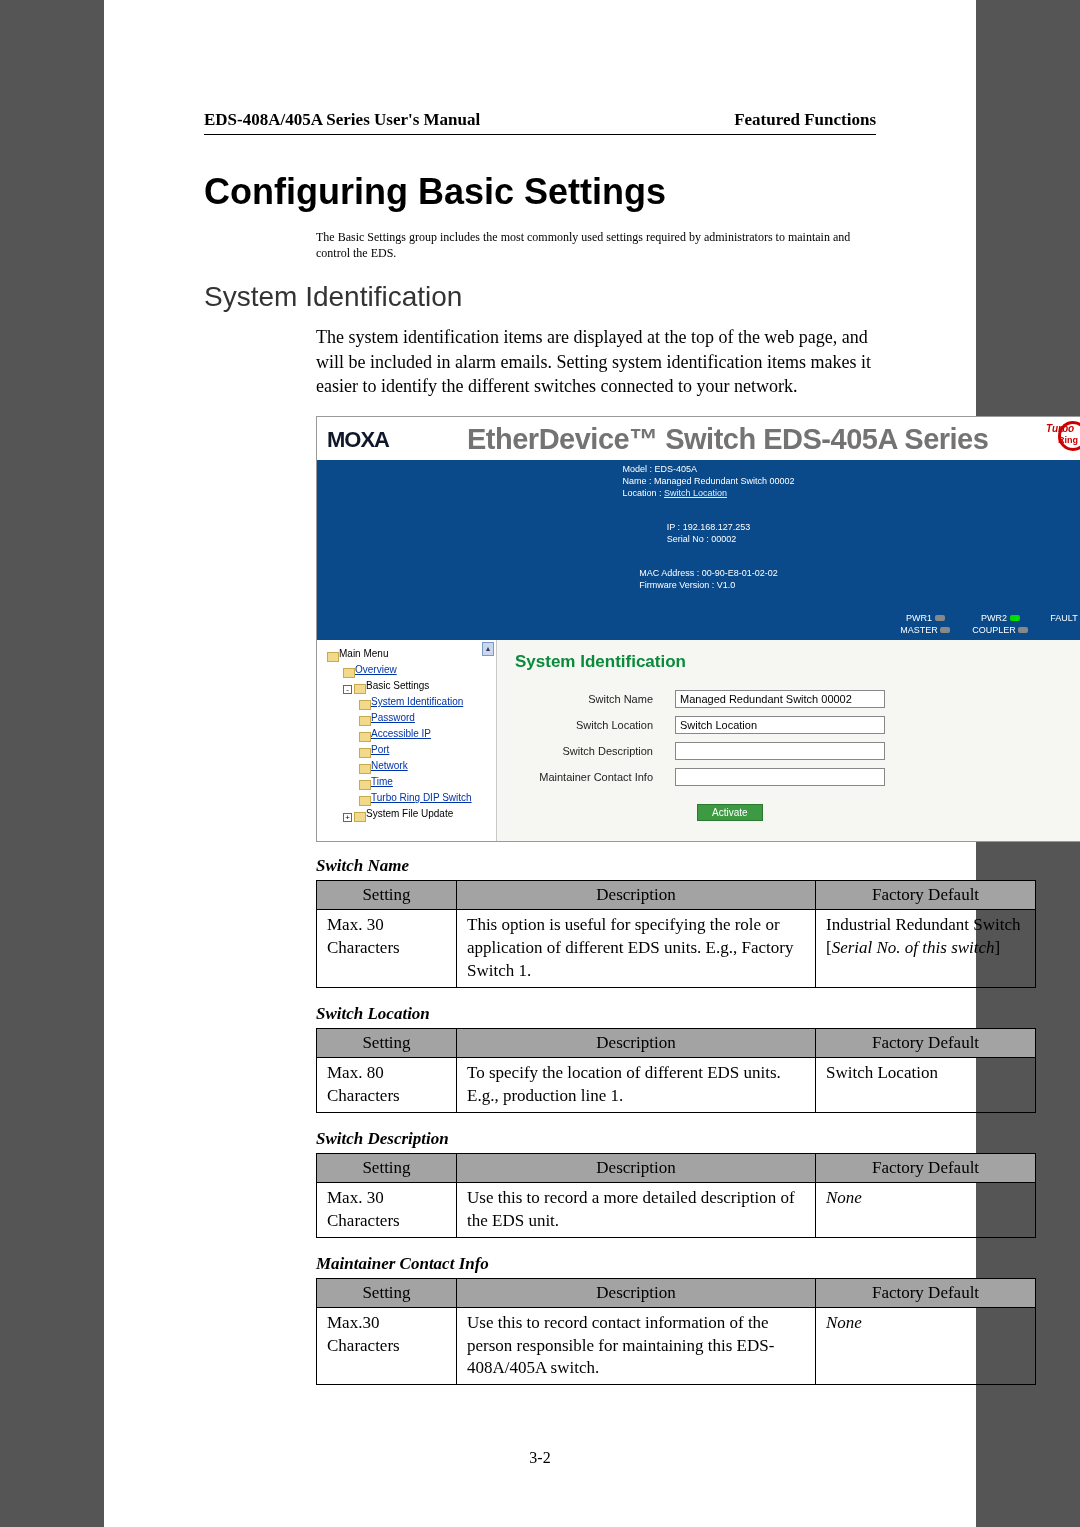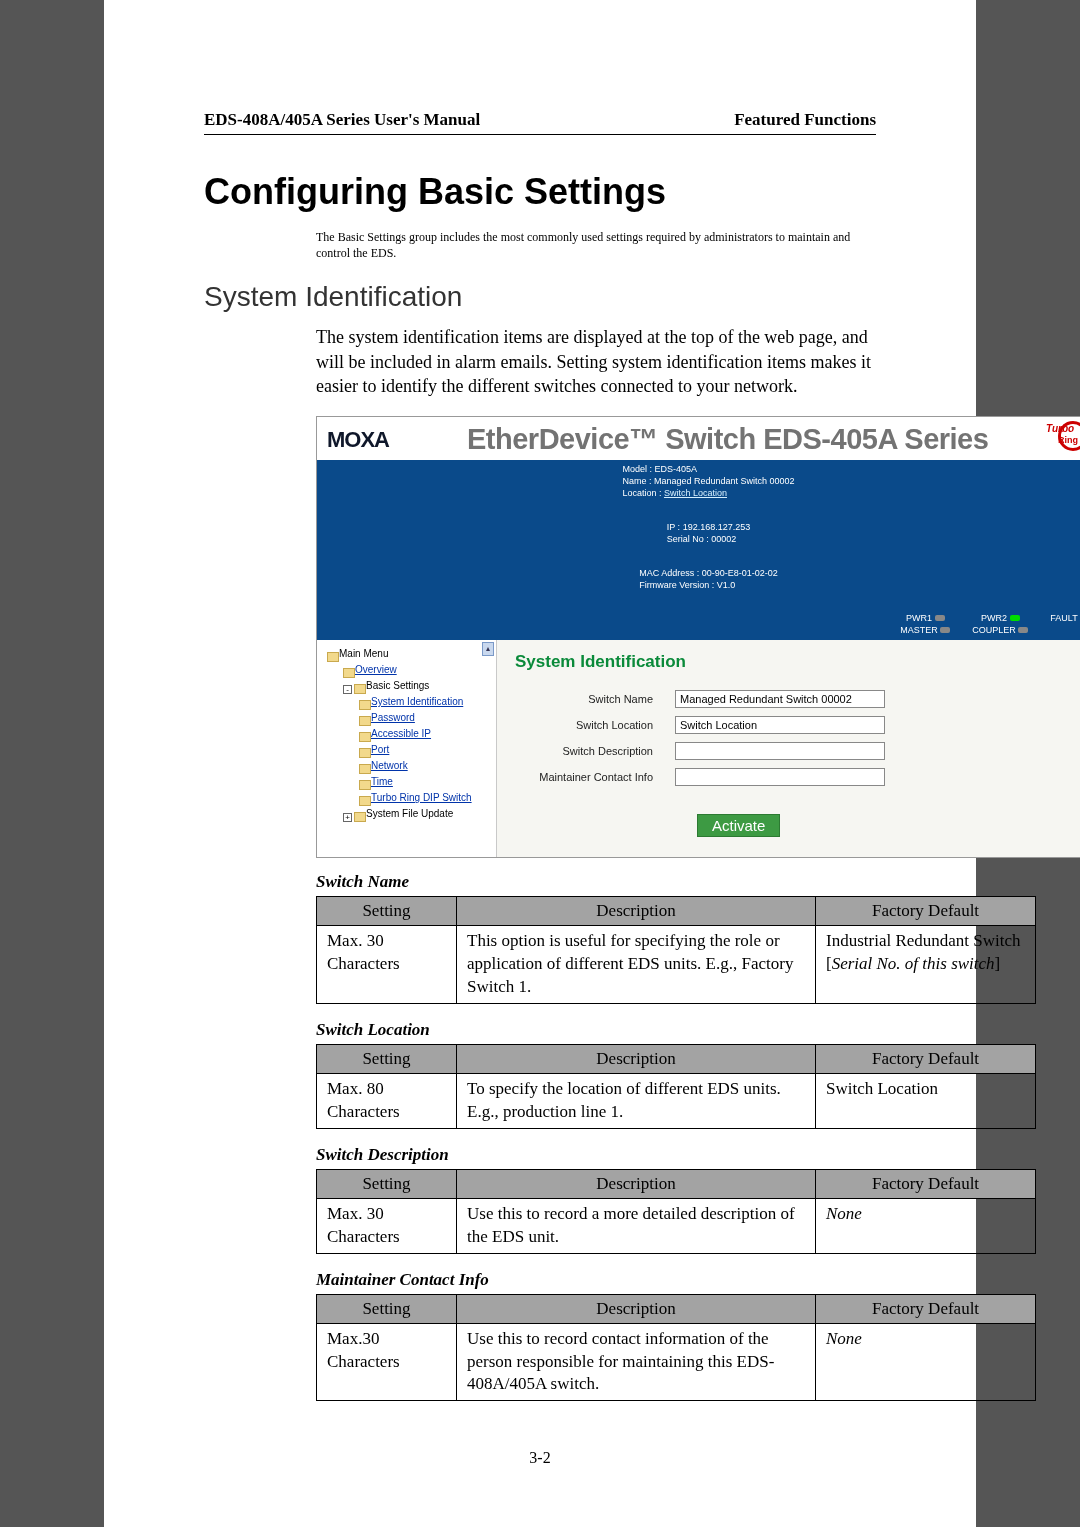--- a/index.html
+++ b/index.html
@@ -171,25 +171,25 @@
   .form-row input {
     width:210px;
     height:18px;
     border:1px solid #888;
     font-size:11px;
     padding:1px 4px;
     background:#fff;
   }
   .activate-btn {
     margin-left:182px;
-    margin-top:20px;
+    margin-top:10px;
     background:#3d9a43;
     color:#fff;
     border:1px solid #2c7a32;
-    font-size:15px;
+    font-size:10px;
     padding:2px 14px;
     cursor:pointer;
   }
 
   
   .table-caption {
     margin-left:112px;
     font-style:italic;
     font-weight:bold;
     font-size:17px;

